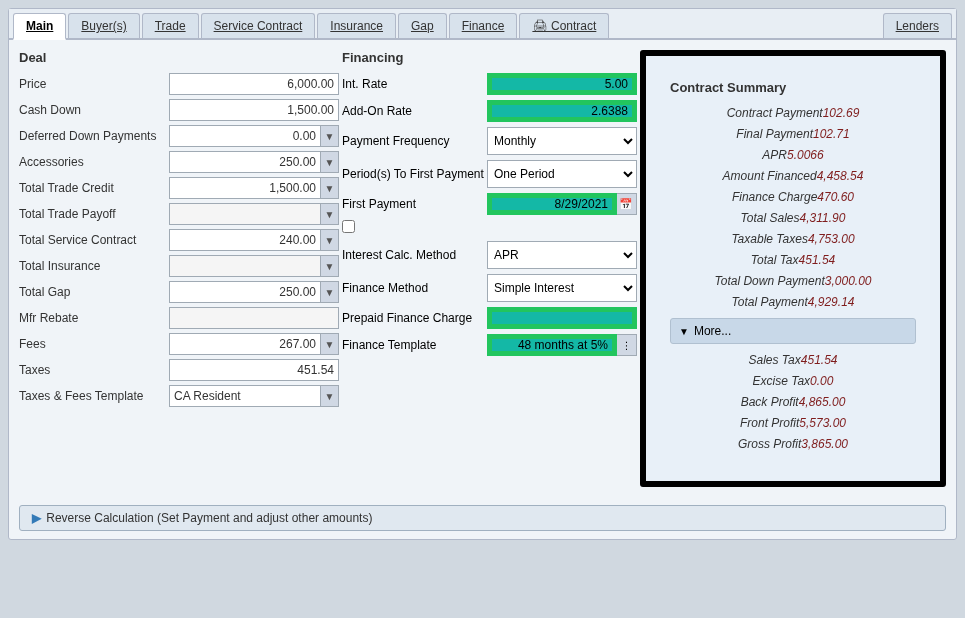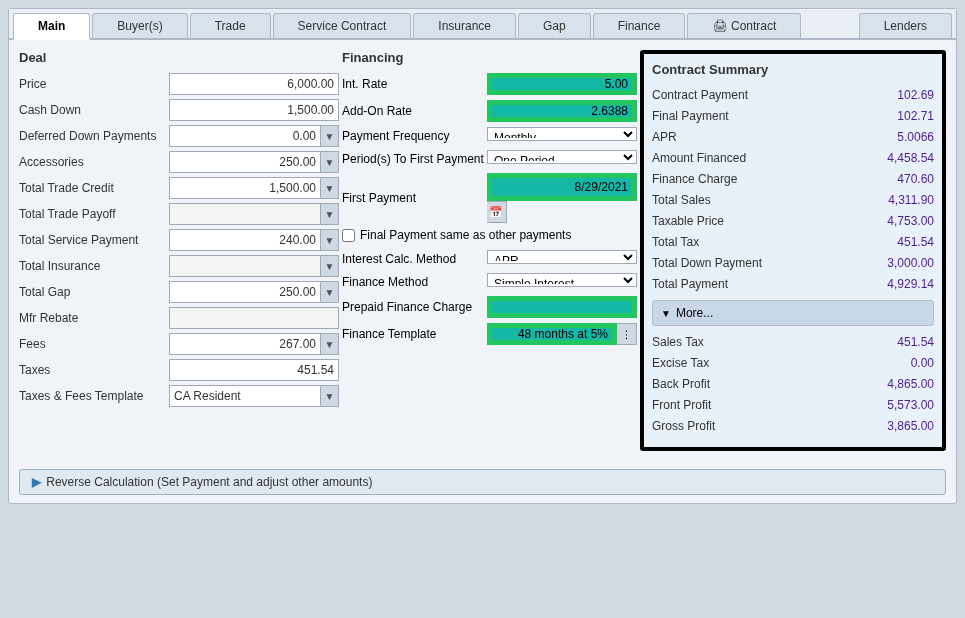--- a/index.html
+++ b/index.html
@@ -2,21 +2,21 @@
 <html><head>
   <meta charset="utf-8">
   <style>
     * { box-sizing: border-box; margin: 0; padding: 0; font-family: Arial, sans-serif; font-size: 12px; }
     body { background: #d0d8e0; width: 965px; min-height: 618px; }
 
     .main-container { background: #f0f4f8; border: 1px solid #b0b8c8; margin: 8px; border-radius: 3px; }
 
     
     .tabs-bar { display: flex; background: #e8eef4; border-bottom: 2px solid #b0b8c8; padding: 4px 4px 0; gap: 2px; align-items: flex-end; }
-    .tab { padding: 5px 24px; border: 1px solid #b0b8c8; border-bottom: none; border-radius: 3px 3px 0 0; background: #d8e2ec; cursor: pointer; color: #333; white-space: nowrap; }
+    .tab { padding: 5px 12px; border: 1px solid #b0b8c8; border-bottom: none; border-radius: 3px 3px 0 0; background: #d8e2ec; cursor: pointer; color: #333; white-space: nowrap; text-decoration: underline; }
     .tab.active { background: #fff; color: #000; font-weight: bold; border-bottom: 2px solid #fff; margin-bottom: -2px; }
     .tabs-right { margin-left: auto; display: flex; gap: 6px; }
 
     
     .content { display: flex; padding: 10px; gap: 3px; }
 
     
     .left-panel { width: 320px; flex-shrink: 0; }
     .section-title { font-weight: bold; color: #333; margin-bottom: 8px; font-size: 13px; }
 
@@ -33,39 +33,39 @@
     .mid-panel { width: 295px; flex-shrink: 0; }
 
     .fin-field-row { display: flex; align-items: center; margin-bottom: 5px; }
     .fin-label { width: 145px; color: #000000; flex-shrink: 0; }
     .fin-input { flex: 1; }
     .fin-input input[type="text"] {
       width: 100%; border: 5px solid #22c55e; padding: 2px 4px; height: 22px;
       text-align: right; background: #14b8a6;
     }
     .fin-input select {
-      width: 100%; border: 1px solid #a0aab4; padding: 2px 2px; height: 14px; background: #fff;
+      width: 100%; border: 1px solid #a0aab4; padding: 2px 2px; height: 28px; background: #fff;
     }
-    .fin-input .date-wrap { display: flex; flex-direction: column; }
+    .fin-input .date-wrap { display: flex; }
     .fin-input .date-wrap input { flex: 1; }
     .fin-input .date-wrap .cal-btn { width: 20px; height: 22px; background: #d0d8e4; border: 1px solid #a0aab4; border-left: none; cursor: pointer; display: flex; align-items: center; justify-content: center; font-size: 11px; }
 
     .checkbox-row { display: flex; align-items: center; margin-bottom: 8px; margin-left: 0; }
     .checkbox-row input[type="checkbox"] { margin-right: 5px; }
 
     .template-wrap { display: flex; }
     .template-wrap input { flex: 1; border: 1px solid #a0aab4; padding: 2px 4px; height: 22px; background: #f5f5f5; }
     .template-wrap .tmpl-btn { width: 20px; height: 22px; background: #d0d8e4; border: 1px solid #a0aab4; border-left: none; cursor: pointer; display: flex; align-items: center; justify-content: center; font-size: 10px; }
 
     
-    .right-panel { flex: 1; background: #e8f0f8; border: 4px solid #000000; border-radius: 3px; padding: 8px; }
+    .right-panel { flex: 1; background: #e8f0f8; border: 6px solid #000000; border-radius: 3px; padding: 24px; }
     .summary-title { font-weight: bold; color: #333; font-size: 13px; margin-bottom: 10px; }
-    .summary-row { display: flex; justify-content: space-between; margin-bottom: 5px; padding: 1px 0; }
+    .summary-row { display: flex; justify-content: center; margin-bottom: 5px; padding: 1px 0; font-style: italic; }
     .summary-label { color: #333; }
-    .summary-value { color: #4c1d95; font-weight: normal; }
+    .summary-value { color: #7f1d1d; font-weight: normal; }
 
     .more-section { background: #c8d8e8; border: 1px solid #b0c0d0; border-radius: 3px; padding: 5px 8px; margin: 8px 0; cursor: pointer; display: flex; align-items: center; gap: 5px; }
     .more-section .chevron { font-size: 10px; }
 
     
     .bottom-bar { padding: 8px 10px; }
     .reverse-btn { background: #e0e8f0; border: 1px solid #a0b0c0; padding: 5px 12px; cursor: pointer; border-radius: 3px; display: flex; align-items: center; gap: 5px; color: #333; width: 100%; }
     .reverse-btn .arrow { color: #337ab7; font-weight: bold; }
   </style>
 </head>
@@ -129,21 +129,21 @@
             </div>
           </div>
           <div class="field-row">
             <div class="field-label">Total Trade Payoff</div>
             <div class="field-input">
               <input type="text" style="background: rgb(245, 245, 245);">
               <div class="btn-icon">▼</div>
             </div>
           </div>
           <div class="field-row">
-            <div class="field-label">Total Service Payment</div>
+            <div class="field-label">Total Service Contract</div>
             <div class="field-input">
               <input type="text" value="240.00" style="">
               <div class="btn-icon">▼</div>
             </div>
           </div>
           <div class="field-row">
             <div class="field-label">Total Insurance</div>
             <div class="field-input">
               <input type="text" style="background: rgb(245, 245, 245);">
               <div class="btn-icon">▼</div>
@@ -232,21 +232,20 @@
         <div class="fin-input">
           <div class="date-wrap">
             <input type="text" value="8/29/2021" style="">
             <div class="cal-btn">📅</div>
           </div>
         </div>
       </div>
 
       <div class="checkbox-row">
         <input type="checkbox" style="">
-        <label>Final Payment same as other payments</label>
       </div>
 
       <div class="fin-field-row">
         <div class="fin-label">Interest Calc. Method</div>
         <div class="fin-input">
           <select>
             <option>APR</option>
             <option>Simple Interest</option>
           </select>
         </div>
@@ -303,21 +302,21 @@
           </div>
           <div class="summary-row">
             <span class="summary-label">Finance Charge</span>
             <span class="summary-value">470.60</span>
           </div>
           <div class="summary-row">
             <span class="summary-label">Total Sales</span>
             <span class="summary-value">4,311.90</span>
           </div>
           <div class="summary-row">
-            <span class="summary-label">Taxable Price</span>
+            <span class="summary-label">Taxable Taxes</span>
             <span class="summary-value">4,753.00</span>
           </div>
           <div class="summary-row">
             <span class="summary-label">Total Tax</span>
             <span class="summary-value">451.54</span>
           </div>
           <div class="summary-row">
             <span class="summary-label">Total Down Payment</span>
             <span class="summary-value">3,000.00</span>
           </div>

